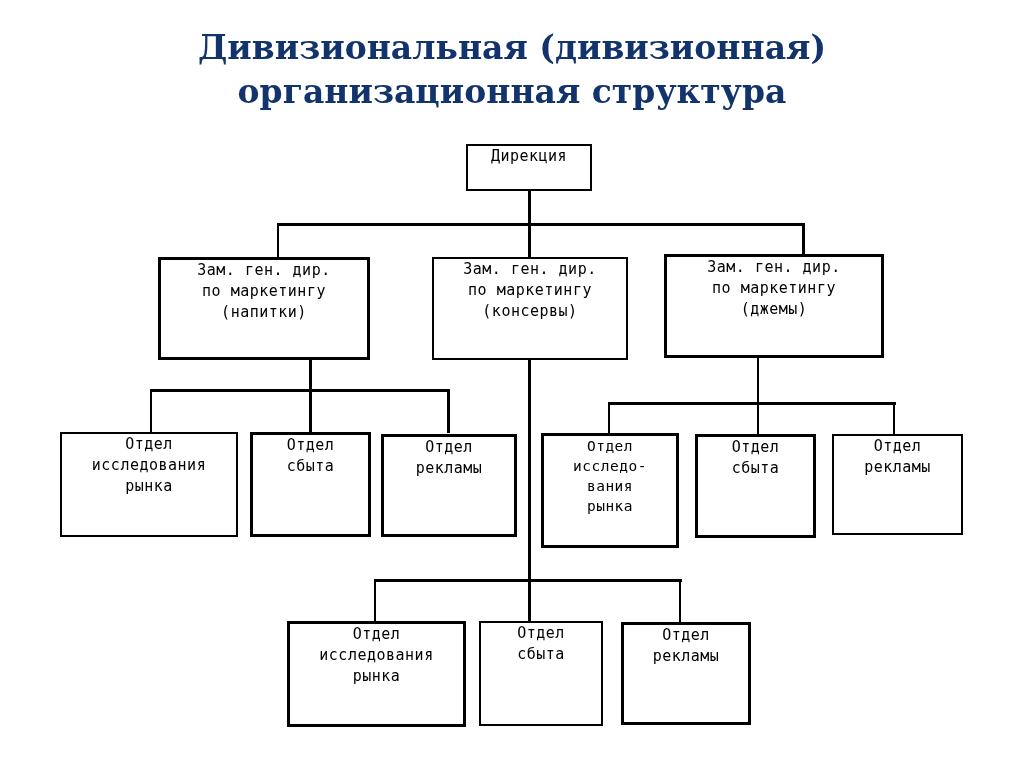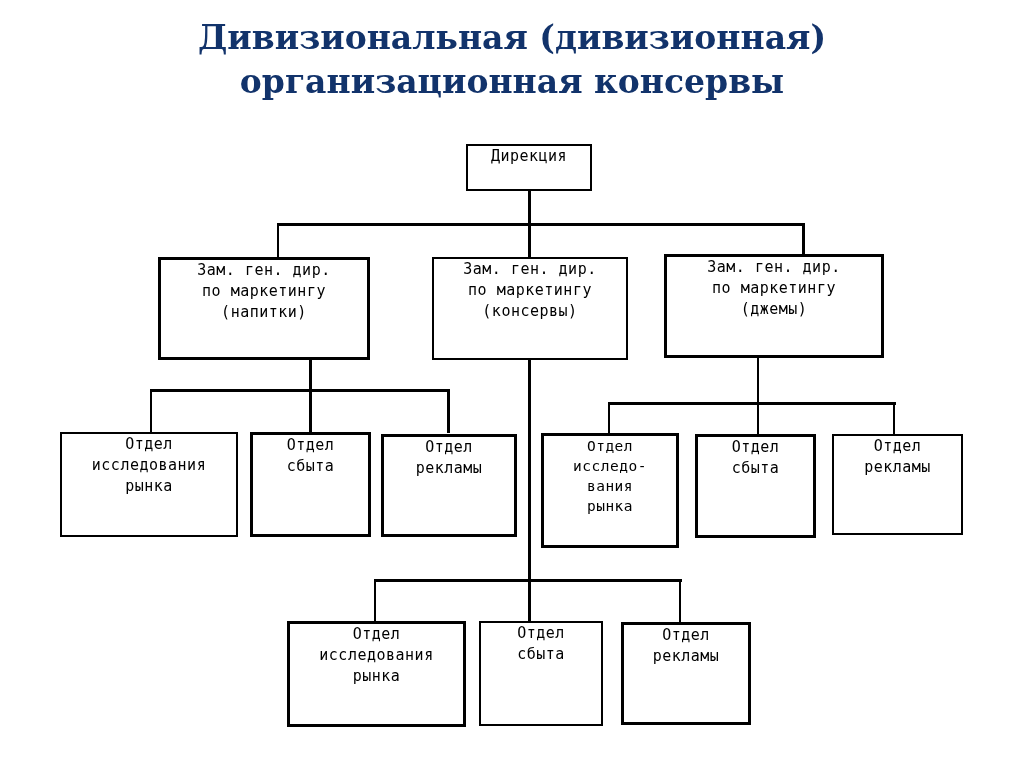--- a/index.html
+++ b/index.html
@@ -12,21 +12,21 @@
     width: 1024px;
     height: 767px;
     background: #ffffff;
     overflow: hidden;
     font-family: "DejaVu Sans Mono", "Liberation Mono", monospace;
   }
   
   .title {
     position: absolute;
     left: 0;
-    top: 16px;
+    top: 26px;
     width: 1024px;
     text-align: center;
     font-family: "DejaVu Serif", "Liberation Serif", serif;
     font-weight: bold;
     font-size: 33px;
     line-height: 44px;
     color: #12336b;
     letter-spacing: 0px;
   }
   .title-line { display: block; }
@@ -64,21 +64,21 @@
   }
   .vline.thin { width: 2px; }
 </style>
 </head>
 <body>
 
 <div id="canvas">
 
   <div class="title">
     <span class="title-line">Дивизиональная (дивизионная)</span>
-    <span class="title-line">организационная консервы</span>
+    <span class="title-line">организационная структура</span>
   </div>
 
   <div class="vline" style="left:528px; top:190px; height:36px;"></div>
 
   <div class="hline" style="left:277px; top:223px; width:528px;"></div>
 
   <div class="vline thin" style="left:277px; top:223px; height:36px;"></div>
   <div class="vline" style="left:528px; top:223px; height:36px;"></div>
   <div class="vline" style="left:802px; top:223px; height:36px;"></div>
 

